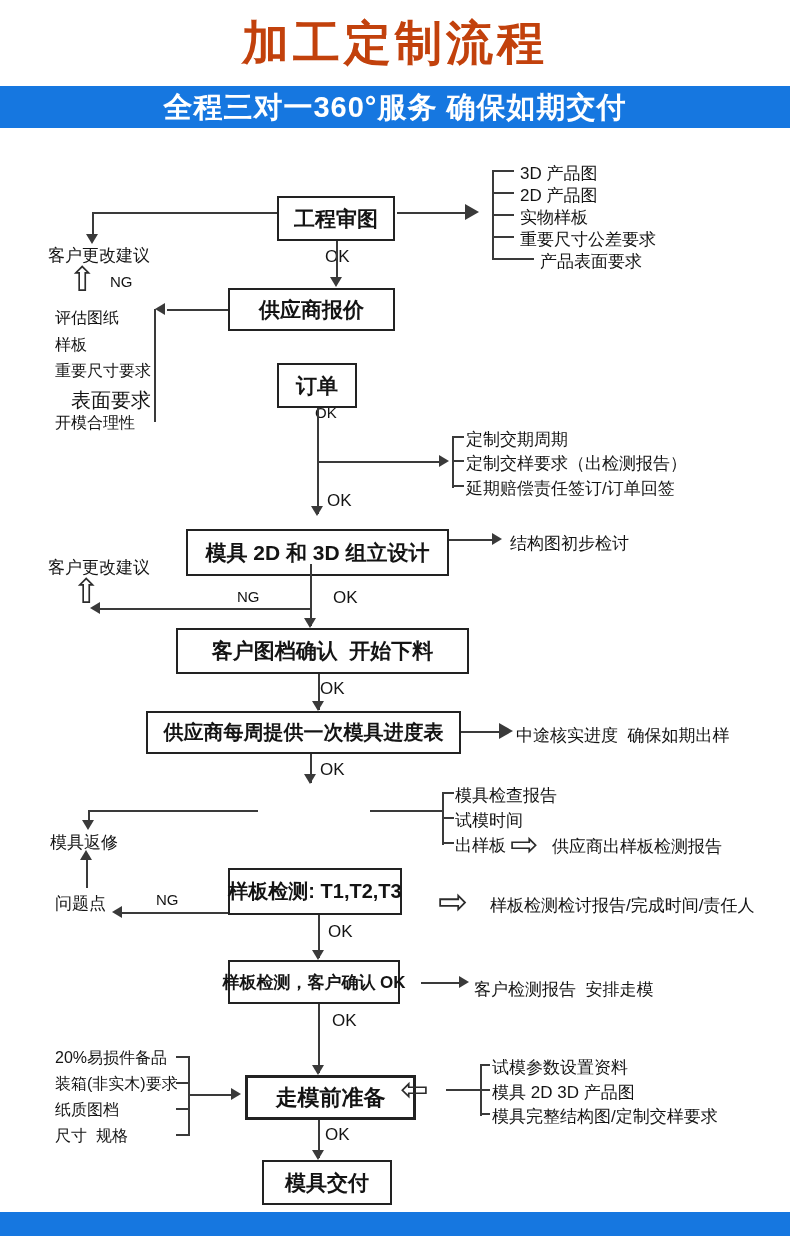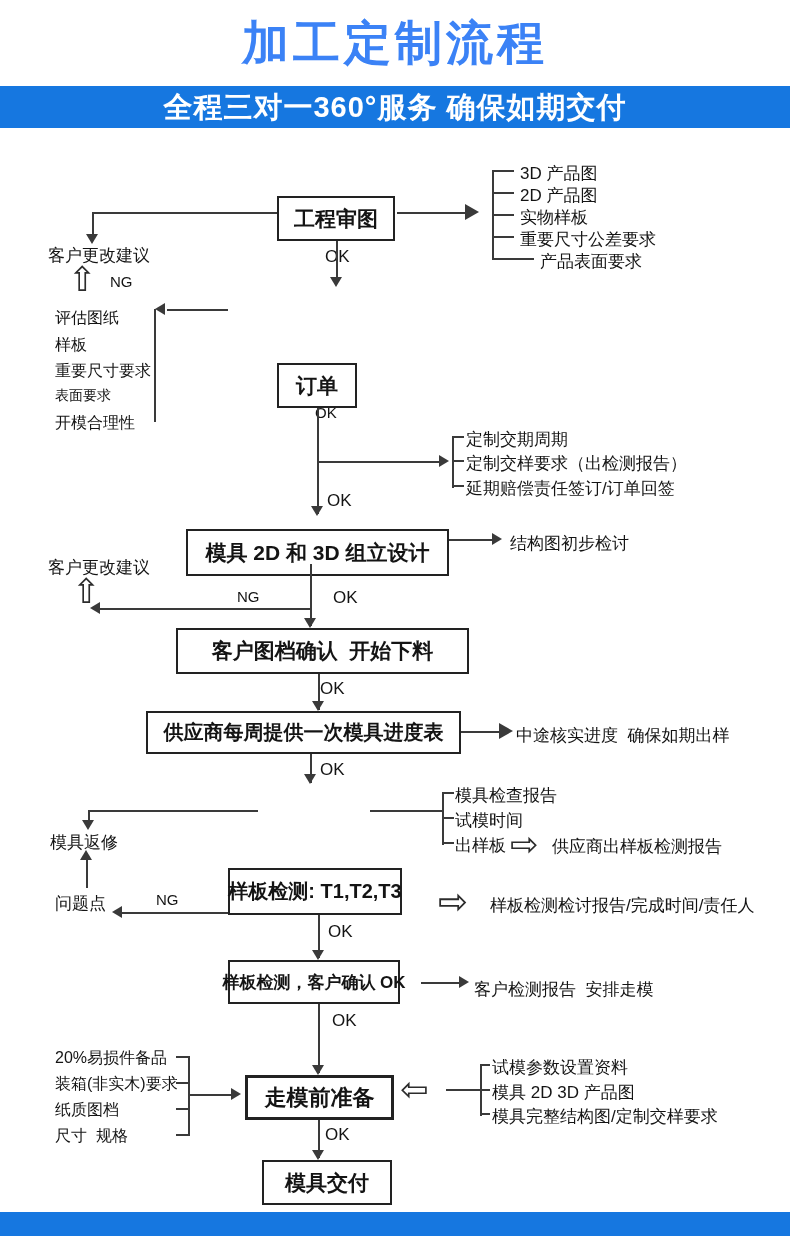--- a/index.html
+++ b/index.html
@@ -1,20 +1,20 @@
 <!DOCTYPE html>
 <html><head>
 <meta charset="utf-8">
 <style>
   * { margin:0; padding:0; box-sizing:border-box; }
   html,body { background:#ffffff; }
   .canvas { position:relative; width:790px; height:1236px; margin:0 auto; background:#fff;
             font-family:"Liberation Sans","DejaVu Sans",sans-serif; color:#141414; overflow:hidden; }
   .title { position:absolute; top:12px; left:0; width:100%; text-align:center;
-           font-size:47px; font-weight:bold; letter-spacing:4px; color:#3b82f6; }
+           font-size:47px; font-weight:bold; letter-spacing:4px; color:#c2410c; }
   .banner { position:absolute; top:86px; left:0; width:100%; height:42px; line-height:42px;
             text-align:center; color:#fff; font-size:29px; font-weight:bold; letter-spacing:1px; }
   .bottombar { position:absolute; top:1212px; left:0; width:100%; height:24px; }
   .box { position:absolute; background:#fff; border:2px solid #222; display:flex;
          align-items:center; justify-content:center; font-weight:bold; white-space:pre; }
   .lbl { position:absolute; font-size:17px; white-space:pre; }
   .sm  { font-size:15px; }
   .hl  { position:absolute; height:2px; background:#3a3a3a; }
   .vl  { position:absolute; width:2px;  background:#3a3a3a; }
   .arr { position:absolute; width:0; height:0; }
@@ -28,27 +28,28 @@
 </head>
 <body>
 
 <div class="canvas">
 
   <div class="title">加工定制流程</div>
   <div class="banner" style="background: rgb(22, 119, 224);">全程三对一360°服务 确保如期交付</div>
   <div class="bottombar" style="background: rgb(22, 119, 224);"></div>
 
   <div class="box" style="left:277px;top:196px;width:118px;height:45px;font-size:21px">工程审图</div>
+  <div class="box" style="left:228px;top:288px;width:167px;height:43px;font-size:21px">供应商报价</div>
   <div class="box" style="left:277px;top:363px;width:80px;height:45px;font-size:21px">订单</div>
   <div class="box" style="left:186px;top:529px;width:263px;height:47px;font-size:21px">模具 2D 和 3D 组立设计</div>
   <div class="box" style="left:146px;top:711px;width:315px;height:43px;font-size:20px">供应商每周提供一次模具进度表</div>
   <div class="box" style="left:176px;top:628px;width:293px;height:46px;font-size:21px">客户图档确认  开始下料</div>
   <div class="box" style="left:228px;top:868px;width:174px;height:47px;font-size:20px">样板检测: T1,T2,T3</div>
   <div class="box" style="left:228px;top:960px;width:172px;height:44px;font-size:17px">样板检测，客户确认 OK</div>
-  <div class="box" style="left:245px;top:1075px;width:149px;height:45px;font-size:22px;border-width:3px">走模前准备</div>
+  <div class="box" style="left:245px;top:1075px;width:171px;height:45px;font-size:22px;border-width:3px">走模前准备</div>
   <div class="box" style="left:262px;top:1160px;width:130px;height:45px;font-size:21px">模具交付</div>
 
   <div class="lbl" style="left:325px;top:247px">OK</div>
   <div class="lbl sm" style="left:315px;top:404px">OK</div>
   <div class="lbl" style="left:327px;top:491px">OK</div>
   <div class="lbl" style="left:333px;top:588px">OK</div>
   <div class="lbl" style="left:320px;top:679px">OK</div>
   <div class="lbl" style="left:320px;top:760px">OK</div>
   <div class="lbl" style="left:328px;top:922px">OK</div>
   <div class="lbl" style="left:332px;top:1011px">OK</div>
@@ -70,21 +71,21 @@
 
   <div class="lbl" style="left:520px;top:162px">3D 产品图</div>
   <div class="lbl" style="left:520px;top:184px">2D 产品图</div>
   <div class="lbl" style="left:520px;top:206px">实物样板</div>
   <div class="lbl" style="left:520px;top:228px">重要尺寸公差要求</div>
   <div class="lbl" style="left:540px;top:250px">产品表面要求</div>
 
   <div class="lbl" style="left:55px;top:308px;font-size:16px">评估图纸</div>
   <div class="lbl" style="left:55px;top:335px;font-size:16px">样板</div>
   <div class="lbl" style="left:55px;top:361px;font-size:16px">重要尺寸要求</div>
-  <div class="lbl" style="left:55px;top:387px;font-size:14px">表面要求</div>
+  <div class="lbl" style="left:71px;top:387px;font-size:20px">表面要求</div>
   <div class="lbl" style="left:55px;top:413px;font-size:16px">开模合理性</div>
 
   <div class="lbl" style="left:466px;top:428px">定制交期周期</div>
   <div class="lbl" style="left:466px;top:452px">定制交样要求（出检测报告）</div>
   <div class="lbl" style="left:466px;top:477px">延期赔偿责任签订/订单回签</div>
 
   <div class="lbl" style="left:455px;top:784px">模具检查报告</div>
   <div class="lbl" style="left:455px;top:809px">试模时间</div>
   <div class="lbl" style="left:455px;top:834px">出样板</div>
 

